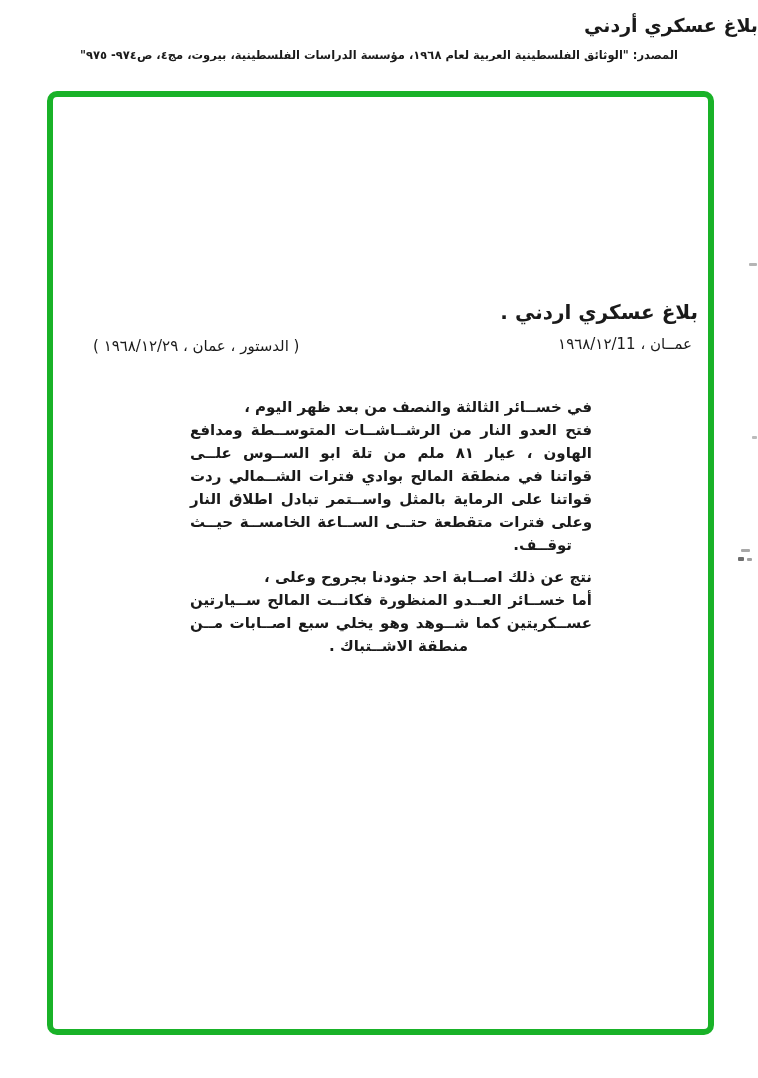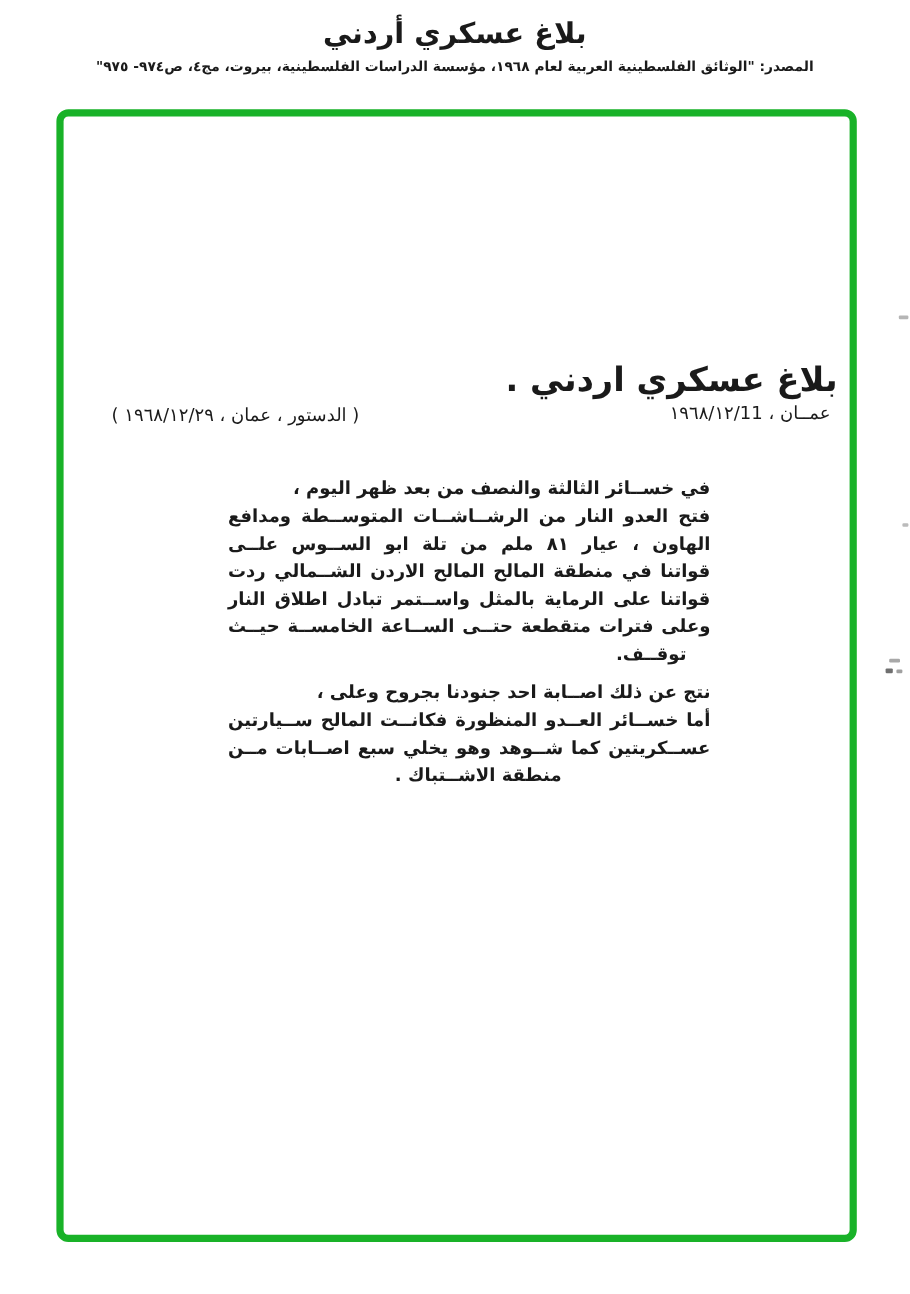--- a/index.html
+++ b/index.html
@@ -9,42 +9,42 @@
     font-family: "DejaVu Sans", sans-serif;
     color: #1a1a1a;
     position: relative;
     overflow: hidden;
   }
   .page { position: absolute; inset: 0; }
 
   
   .header-title {
     position: absolute; top: 14px; left: 0; width: 100%;
-    text-align: center; direction: rtl;
-    font-size: 24px; font-weight: 700; letter-spacing: 0.5px;
+    direction: rtl;
+    font-size: 19px; font-weight: 700; letter-spacing: 0.5px;
   }
   .header-source {
     position: absolute; top: 48px; left: 0; width: 100%;
     text-align: center; direction: rtl;
     font-size: 11.5px; font-weight: 700;
   }
 
   
   .doc-frame {
     position: absolute; left: 47px; top: 91px;
     width: 655px; height: 932px;
     border: 6px solid #19b228;
     border-radius: 10px;
     background: #ffffff;
   }
 
   
   .doc-title {
     position: absolute; top: 203px; right: 10px;
-    direction: rtl; font-size: 28px; font-weight: 700;
+    direction: rtl; font-size: 20px; font-weight: 700;
     letter-spacing: 0.5px; white-space: nowrap;
   }
   .dateline-right {
     position: absolute; top: 238px; right: 16px;
     direction: rtl; font-size: 15px; font-weight: 500; white-space: nowrap;
   }
   .dateline-left {
     position: absolute; top: 240px; left: 40px;
     direction: rtl; font-size: 15px; font-weight: 500; white-space: nowrap;
   }
@@ -81,21 +81,21 @@
     <div class="doc-title">بلاغ عسكري اردني .</div>
 
     <div class="dateline-right">عمــان ، ١٩٦٨/١٢/11</div>
     <div class="dateline-left">( الدستور ، عمان ، ١٩٦٨/١٢/٢٩ )</div>
 
     <div class="doc-body">
       <div class="para">
         <div class="bline fline">في خســائر الثالثة والنصف من بعد ظهر اليوم ،</div>
         <div class="bline jline">فتح العدو النار من الرشــاشــات المتوســطة ومدافع</div>
         <div class="bline jline">الهاون ، عيار ٨١ ملم من تلة ابو الســوس علــى</div>
-        <div class="bline jline">قواتنا في منطقة المالح المالح الاردن الشــمالي ردت</div>
+        <div class="bline jline">قواتنا في منطقة المالح بوادي فترات الشــمالي ردت</div>
         <div class="bline jline">قواتنا على الرماية بالمثل واســتمر تبادل اطلاق النار</div>
         <div class="bline jline">وعلى فترات متقطعة حتــى الســاعة الخامســة حيــث</div>
         <div class="bline lline pr20">توقــف.</div>
       </div>
       <div class="para">
         <div class="bline fline">نتج عن ذلك اصــابة احد جنودنا بجروح وعلى ،</div>
         <div class="bline jline">أما خســائر العــدو المنظورة فكانــت المالح ســيارتين</div>
         <div class="bline jline">عســكريتين كما شــوهد وهو يخلي سبع اصــابات مــن</div>
         <div class="bline lline pr124">منطقة الاشــتباك .</div>
       </div>

